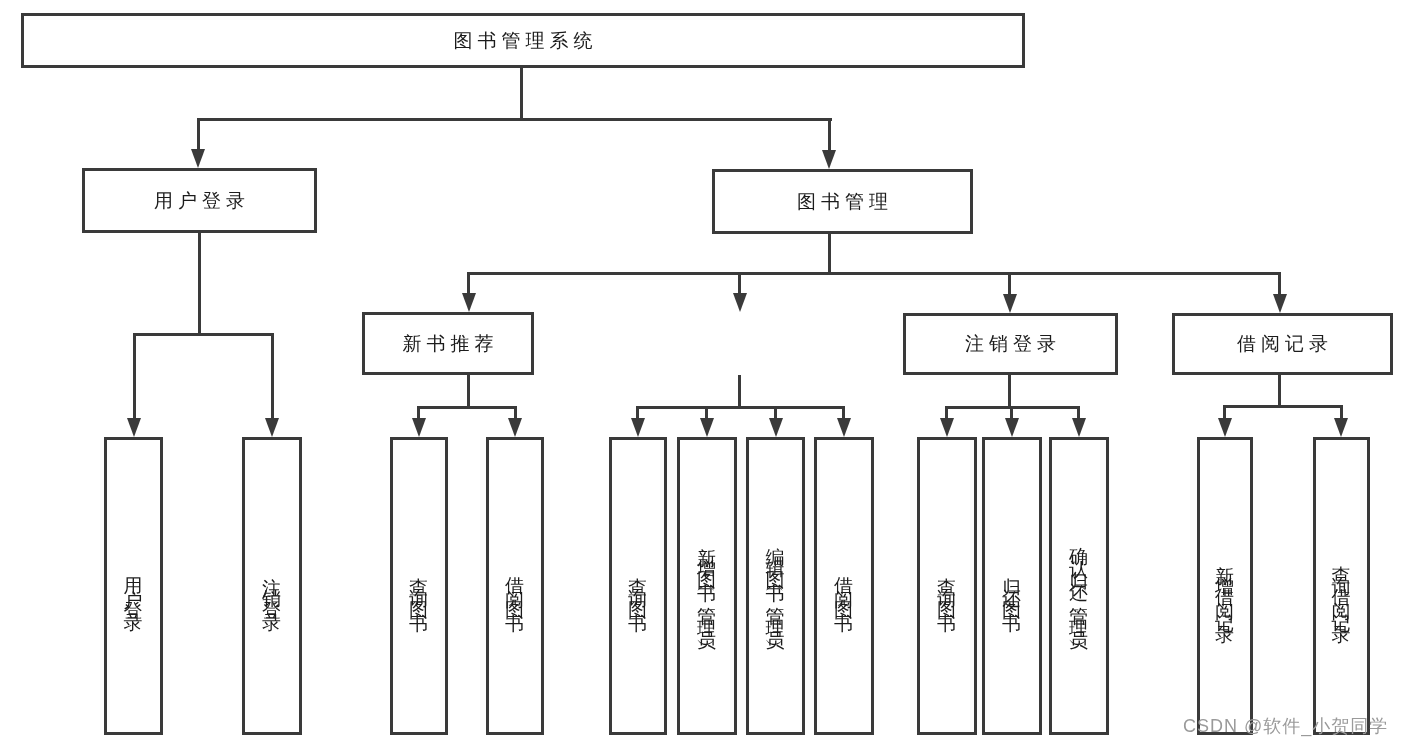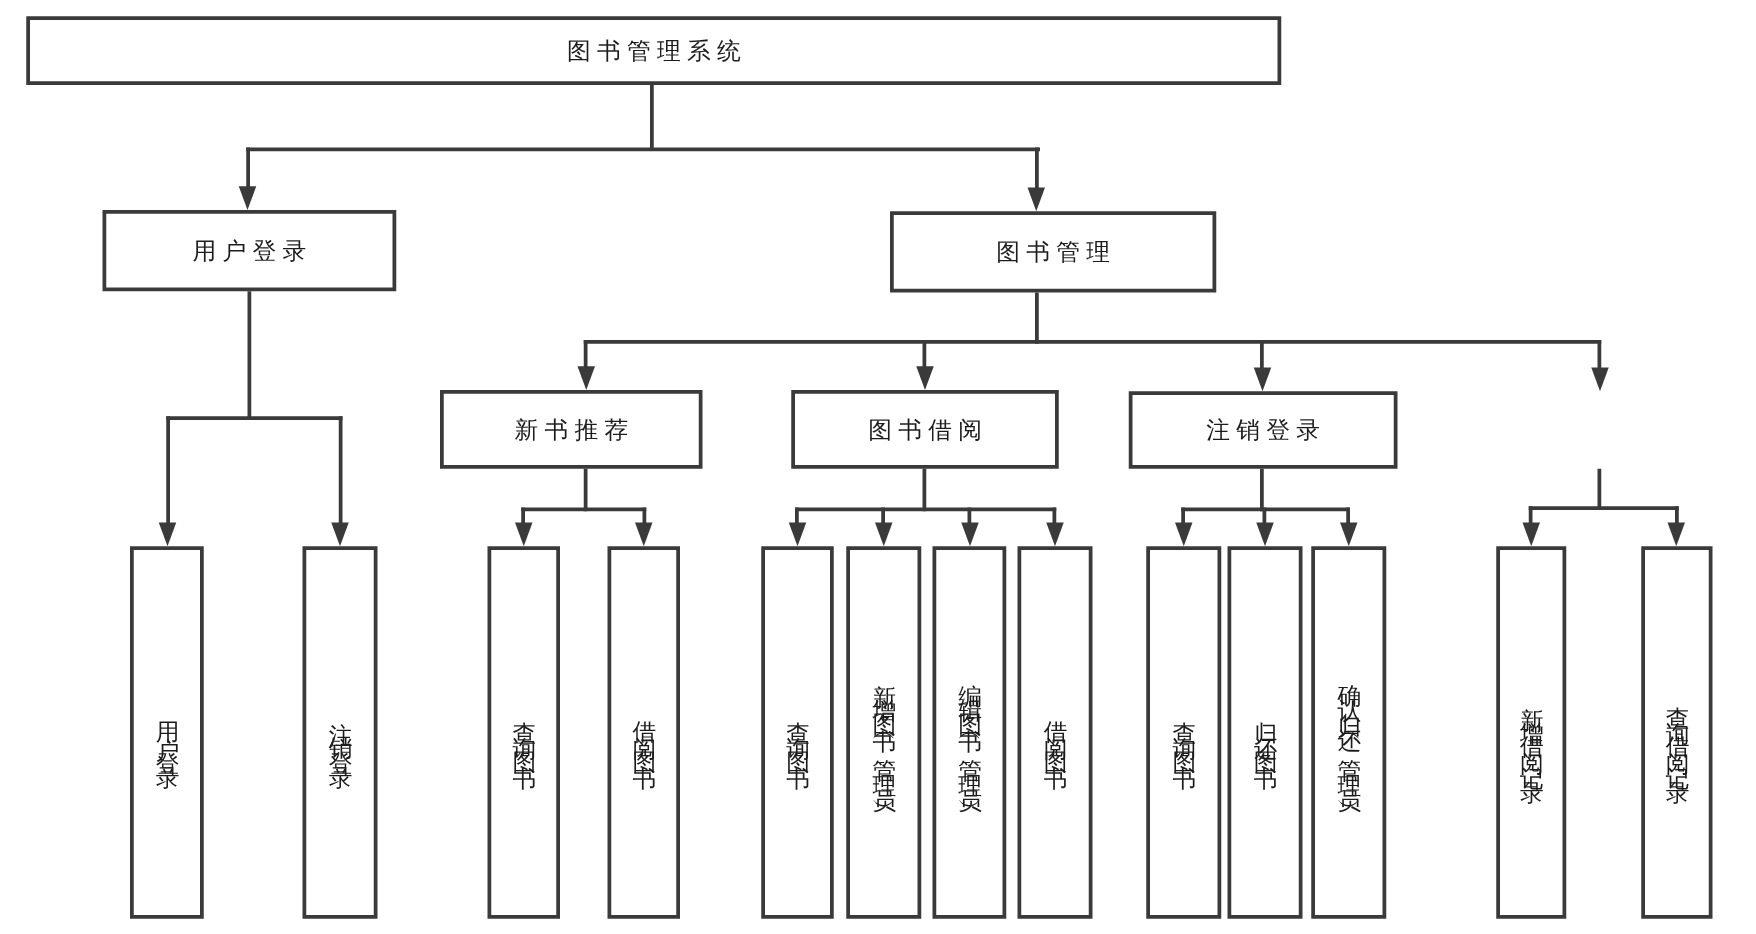--- a/index.html
+++ b/index.html
@@ -71,32 +71,32 @@
   </div>
 
   <div class="node h" style="left:82px;top:168px;width:235px;height:65px">
     <span>用户登录</span>
   </div>
 
   <div class="node h" style="left:712px;top:169px;width:261px;height:65px">
     <span>图书管理</span>
   </div>
 
-  <div class="node h" style="left:352px;top:312px;width:210px;height:63px">
+  <div class="node h" style="left:362px;top:312px;width:172px;height:63px">
     <span>新书推荐</span>
   </div>
 
-  <div class="node h" style="left:633px;top:312px;width:214px;height:63px">
-    <span>图书借阅</span>
-  </div>
 
   <div class="node h" style="left:903px;top:313px;width:215px;height:62px">
     <span>注销登录</span>
   </div>
 
+  <div class="node h" style="left:1172px;top:313px;width:221px;height:62px">
+    <span>借阅记录</span>
+  </div>
 
   <div class="node v" style="left:104px;top:437px;width:59px;height:298px">
     <span>用户登录</span>
   </div>
 
   <div class="node v" style="left:242px;top:437px;width:60px;height:298px">
     <span>注销登录</span>
   </div>
 
   <div class="node v" style="left:390px;top:437px;width:58px;height:298px">
@@ -195,14 +195,15 @@
   <div class="vline" style="left:1077px;top:406px;height:15px"></div>
   <div class="arrow" style="left:1072px;top:418px"></div>
 
   <div class="vline" style="left:1278px;top:375px;height:33px"></div>
   <div class="hline" style="left:1223px;top:405px;width:120px"></div>
   <div class="vline" style="left:1223px;top:405px;height:16px"></div>
   <div class="arrow" style="left:1218px;top:418px"></div>
   <div class="vline" style="left:1340px;top:405px;height:16px"></div>
   <div class="arrow" style="left:1334px;top:418px"></div>
 
+  <div class="watermark">CSDN @软件_小贺同学</div>
 
 </div>
 
 </body></html>

